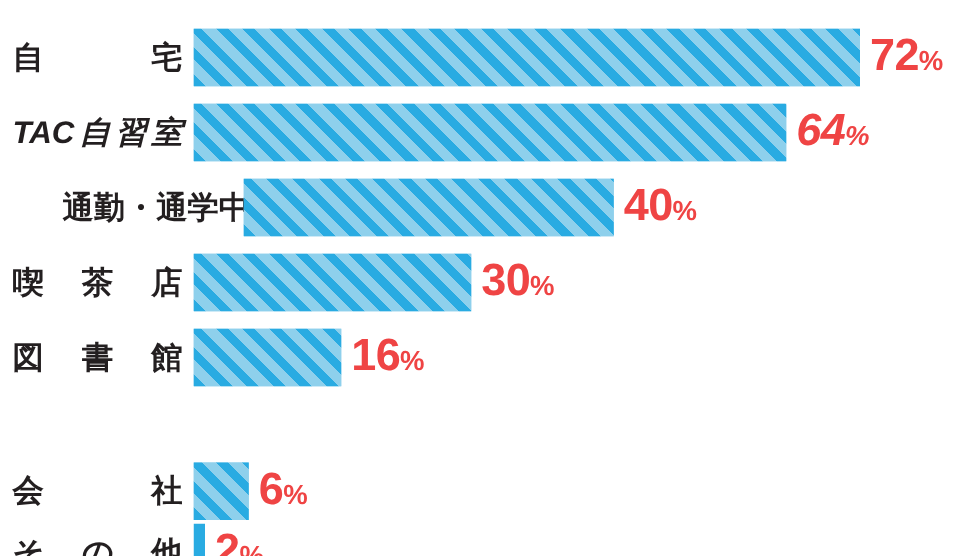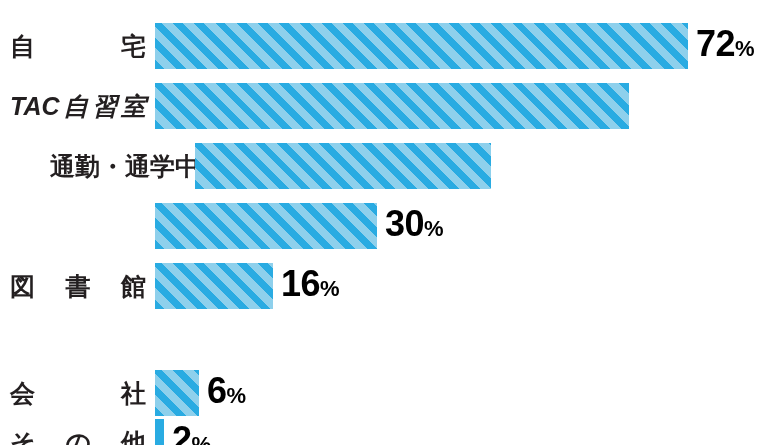--- a/index.html
+++ b/index.html
@@ -75,21 +75,21 @@
     flex: 0 0 auto;
   }
 
   .bar.solid {
     background-image: none;
     background-color: #29abe2;
   }
 
   .value {
     margin-left: 8px;
-    color: #000000;
+    color: #ef4444;
     font-size: 36px;
     font-weight: 700;
     line-height: 46px;
     white-space: nowrap;
     letter-spacing: -0.5px;
   }
 
   .value .pct {
     font-size: 22px;
     font-weight: 700;
@@ -106,31 +106,34 @@
     <div class="bar-wrap">
       <div class="bar" style="width:533px;"></div>
       <div class="value"><span>72</span><span class="pct">%</span></div>
     </div>
   </div>
 
   <div class="row" style="top:83px;font-style:italic;">
     <div class="row-label"><span>TAC自習室</span></div>
     <div class="bar-wrap">
       <div class="bar" style="width:474px;"></div>
+      <div class="value"><span>64</span><span class="pct">%</span></div>
     </div>
   </div>
 
   <div class="row" style="top:143px;margin-left:40px;">
     <div class="row-label"><span>通勤・通学中</span></div>
     <div class="bar-wrap">
       <div class="bar" style="width:296px;"></div>
+      <div class="value"><span>40</span><span class="pct">%</span></div>
     </div>
   </div>
 
   <div class="row" style="top:203px;">
+    <div class="row-label"><span>喫　茶　店</span></div>
     <div class="bar-wrap">
       <div class="bar" style="width:222px;"></div>
       <div class="value"><span>30</span><span class="pct">%</span></div>
     </div>
   </div>
 
   <div class="row" style="top:263px;">
     <div class="row-label"><span>図　書　館</span></div>
     <div class="bar-wrap">
       <div class="bar" style="width:118px;"></div>

